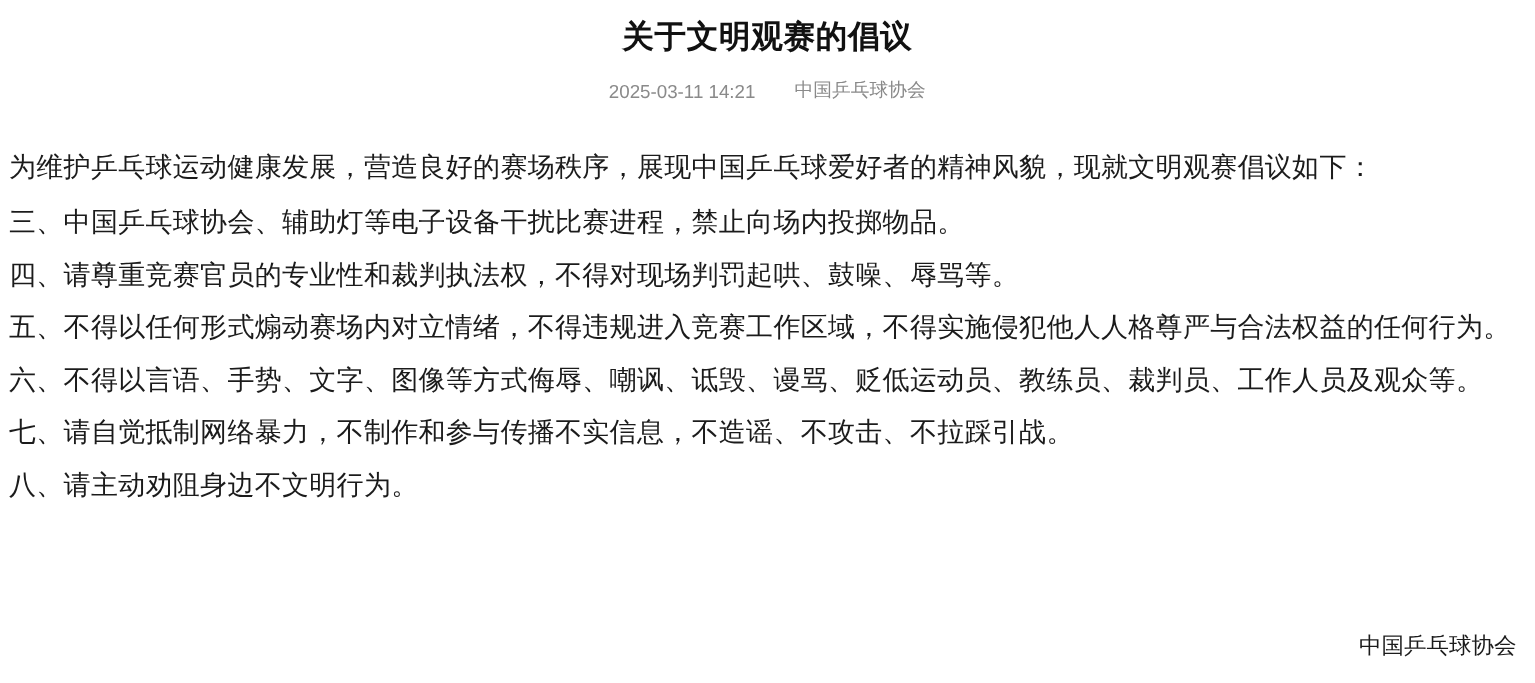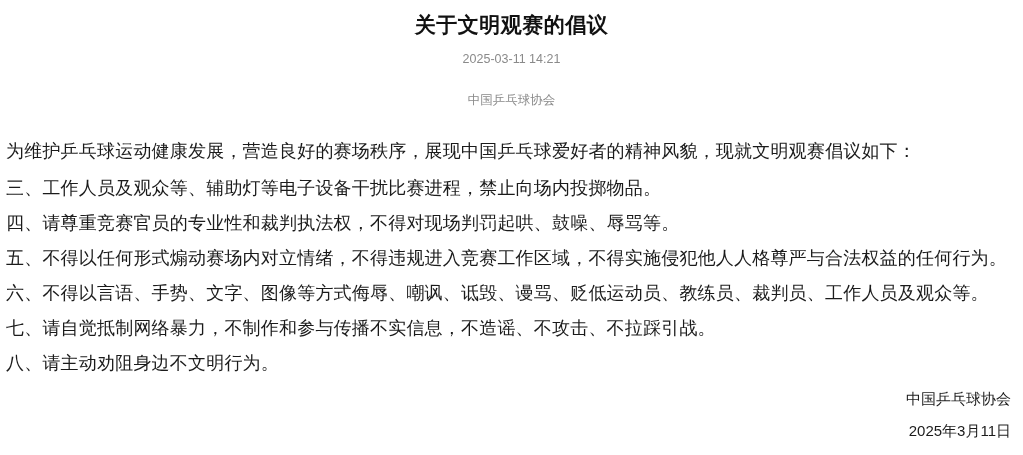--- a/index.html
+++ b/index.html
@@ -35,21 +35,20 @@
     margin: 0;
   }
   .doc-meta {
     margin-top: 12px;
     font-size: 12.5px;
     color: #8a8a8a;
     display: flex;
     justify-content: center;
     align-items: center;
     gap: 26px;
-    flex-direction: column;
   }
   .doc-meta span {
     display: inline-block;
   }
   .doc-body {
     margin-top: 26px;
     padding: 0 8px 0 6px;
   }
   .para {
     font-size: 18px;
@@ -83,26 +82,25 @@
   <div class="doc-header">
     <h1 class="doc-title">关于文明观赛的倡议</h1>
     <div class="doc-meta">
       <span>2025-03-11 14:21</span>
       <span>中国乒乓球协会</span>
     </div>
   </div>
 
   <div class="doc-body">
     <p class="para intro">为维护乒乓球运动健康发展，营造良好的赛场秩序，展现中国乒乓球爱好者的精神风貌，现就文明观赛倡议如下：</p>
-    <p class="para">三、工作人员及观众等、辅助灯等电子设备干扰比赛进程，禁止向场内投掷物品。</p>
+    <p class="para">三、中国乒乓球协会、辅助灯等电子设备干扰比赛进程，禁止向场内投掷物品。</p>
     <p class="para">四、请尊重竞赛官员的专业性和裁判执法权，不得对现场判罚起哄、鼓噪、辱骂等。</p>
     <p class="para">五、不得以任何形式煽动赛场内对立情绪，不得违规进入竞赛工作区域，不得实施侵犯他人人格尊严与合法权益的任何行为。</p>
     <p class="para">六、不得以言语、手势、文字、图像等方式侮辱、嘲讽、诋毁、谩骂、贬低运动员、教练员、裁判员、工作人员及观众等。</p>
     <p class="para">七、请自觉抵制网络暴力，不制作和参与传播不实信息，不造谣、不攻击、不拉踩引战。</p>
     <p class="para">八、请主动劝阻身边不文明行为。</p>
   </div>
 
   <div class="doc-signature">
     <span class="sig-line">中国乒乓球协会</span>
-    <span class="sig-line">2025年3月11日</span>
   </div>
 
 </div>
 
 </body></html>

